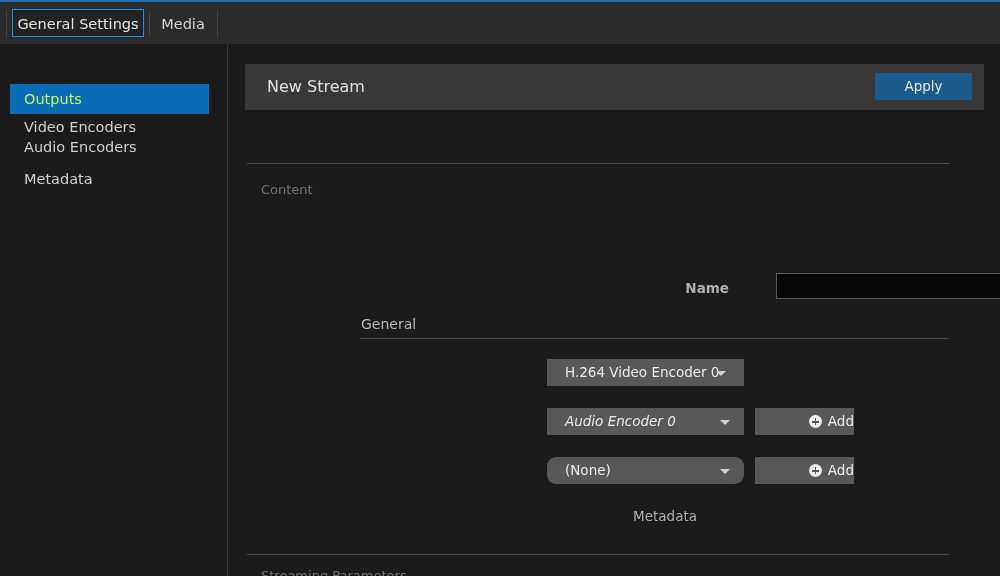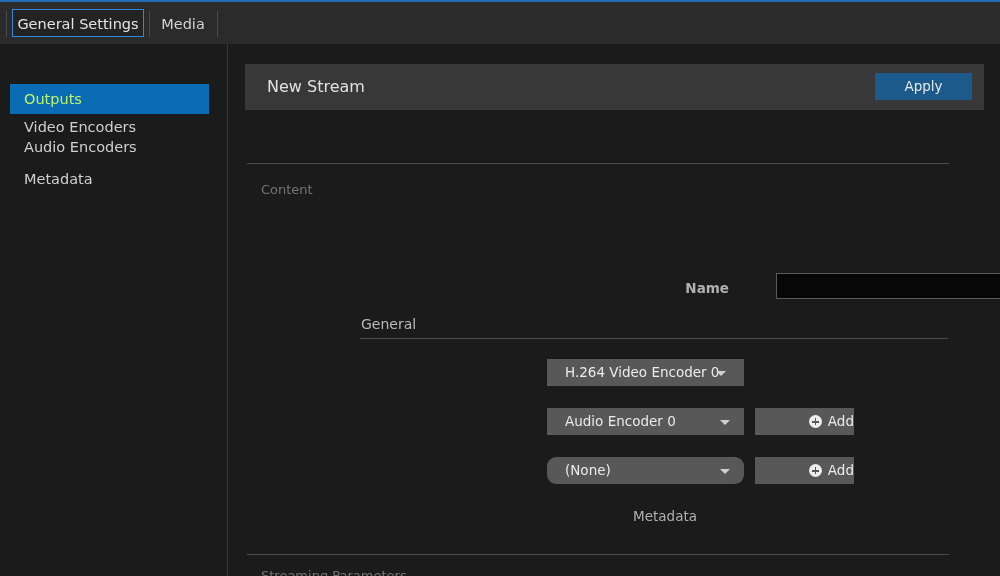--- a/index.html
+++ b/index.html
@@ -265,21 +265,21 @@
   <div class="sub-head" style="left:132px; top:272px;">General</div>
   <div class="section-rule" style="left:131px; top:294px; width:588px;"></div>
 
   <div class="row-label" style="left:372px; top:366px;">Video</div>
   <div class="dropdown" style="left:318px; top:315px; width:197px;">
     <div class="dd-text">H.264 Video Encoder 0</div>
     <div class="dd-arrow" style="right:18px;"></div>
   </div>
 
   <div class="row-label" style="left:372px; top:415px;">Audio</div>
-  <div class="dropdown" style="left:318px; top:364px; width:197px;">
+  <div class="dropdown" style="left:318px; top:364px; width:197px;font-style:italic;">
     <div class="dd-text">Audio Encoder 0</div>
     <div class="dd-arrow" style="right:14px;"></div>
   </div>
   <div class="add-button" style="left:526px; top:364px;">
     <div class="add-inner">
       <span class="plus-icon"></span><span>Add</span>
     </div>
   </div>
 
   <div class="row-label" style="left:348px; top:464px;">Metadata</div>

